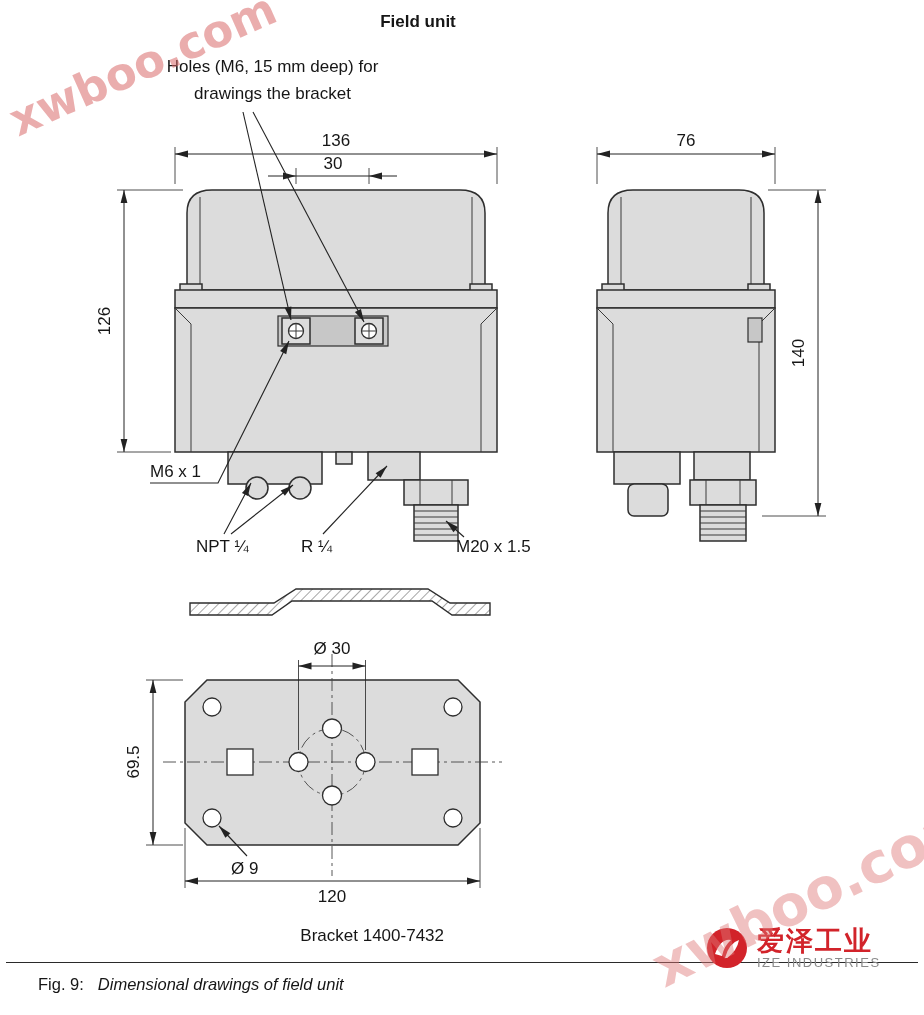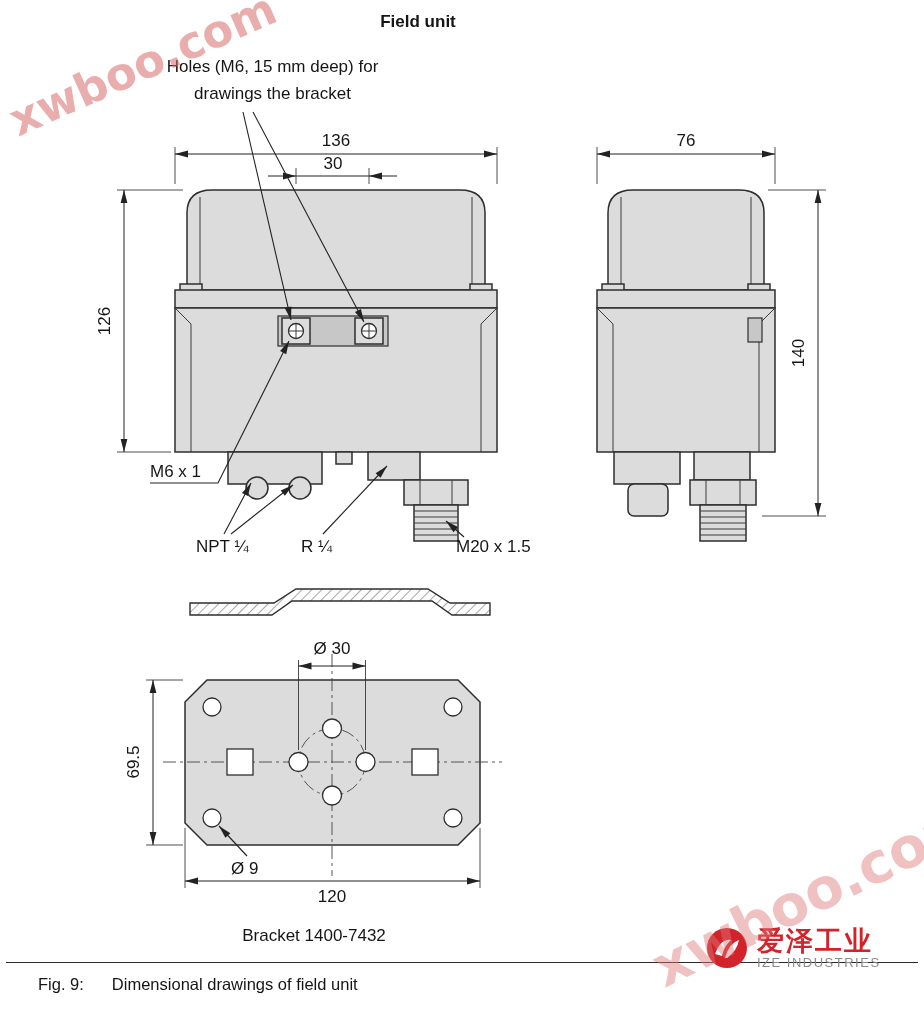--- a/index.html
+++ b/index.html
@@ -16,25 +16,25 @@
   .thin{stroke:#3a3a3a;stroke-width:1;fill:none;}
   .dim{stroke:#222;stroke-width:1;fill:none;}
   .ext{stroke:#222;stroke-width:0.8;fill:none;}
   .leader{stroke:#222;stroke-width:1.1;fill:none;}
   .cl{stroke:#444;stroke-width:0.9;stroke-dasharray:13 4 3 4;fill:none;}
   svg text{font-family:"Liberation Sans",sans-serif;font-size:17px;fill:#161616;}
   #arr path{fill:#222;}
   
   .title{position:absolute;top:12px;left:0;width:836px;text-align:center;font-weight:bold;font-size:17px;z-index:2;}
   .annotation{position:absolute;top:53px;left:125px;width:295px;text-align:center;font-size:17px;line-height:27px;z-index:2;}
-  .bracket-label{position:absolute;top:926px;left:164px;width:300px;text-align:center;font-size:17px;z-index:2;}
+  .bracket-label{position:absolute;top:926px;left:144px;width:300px;text-align:right;font-size:17px;z-index:2;}
   .divider{position:absolute;top:962px;left:6px;width:912px;border-top:1.6px solid #2a2a2a;z-index:2;}
   .caption{position:absolute;top:975px;left:38px;font-size:16.5px;z-index:2;}
   .caption .fig{font-weight:normal;}
-  .caption .cap-text{margin-left:28px;}
+  .caption .cap-text{font-style:italic;margin-left:14px;}
   .logo{position:absolute;left:706px;top:926px;display:flex;align-items:center;gap:9px;z-index:2;}
   .logo-cn{font-size:27px;font-weight:bold;color:#d2232a;line-height:30px;letter-spacing:2px;}
   .logo-en{font-size:13px;color:#8a8a8a;letter-spacing:1.5px;line-height:14px;}
   .wm{position:absolute;font-weight:bold;z-index:5;pointer-events:none;
       font-family:"DejaVu Sans",sans-serif;transform-origin:left center;white-space:nowrap;}
   .wm1{left:12px;top:96px;font-size:45px;color:rgba(216,106,106,0.55);transform:rotate(-24deg);}
   .wm2{left:656px;top:938px;font-size:56px;color:rgba(222,118,118,0.45);transform:rotate(-26deg);}
 </style>
 </head>
 <body>

